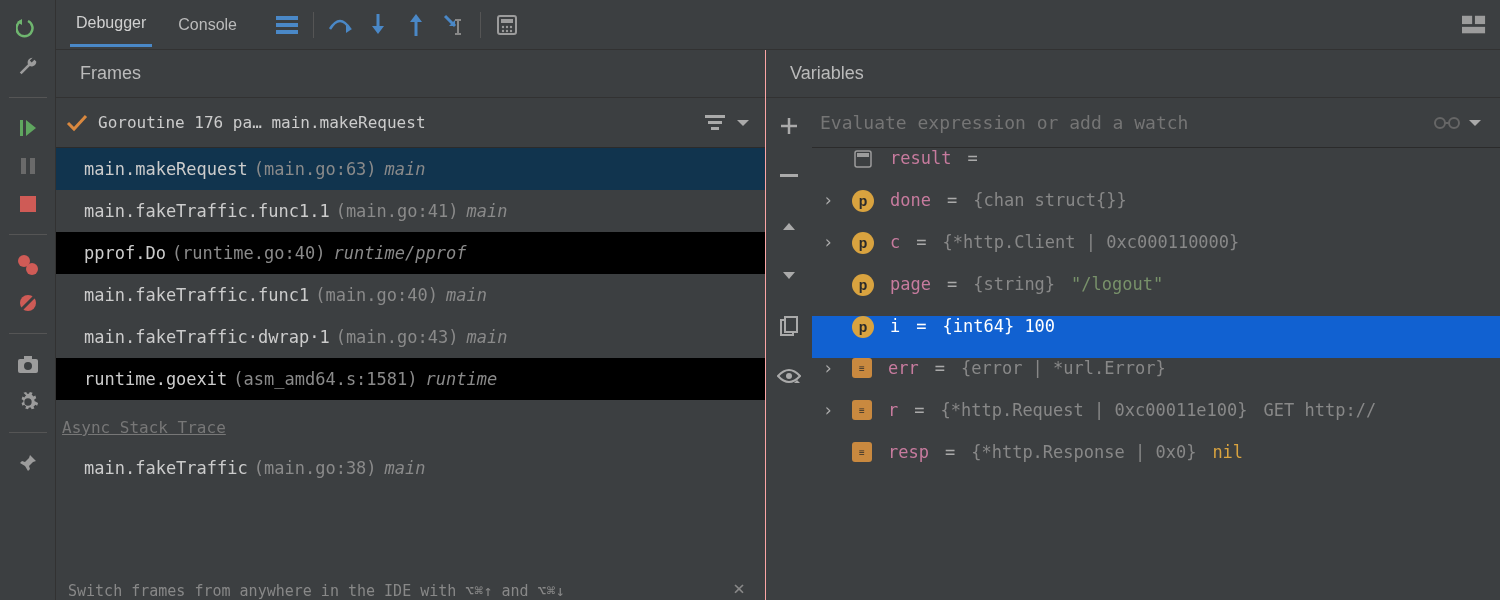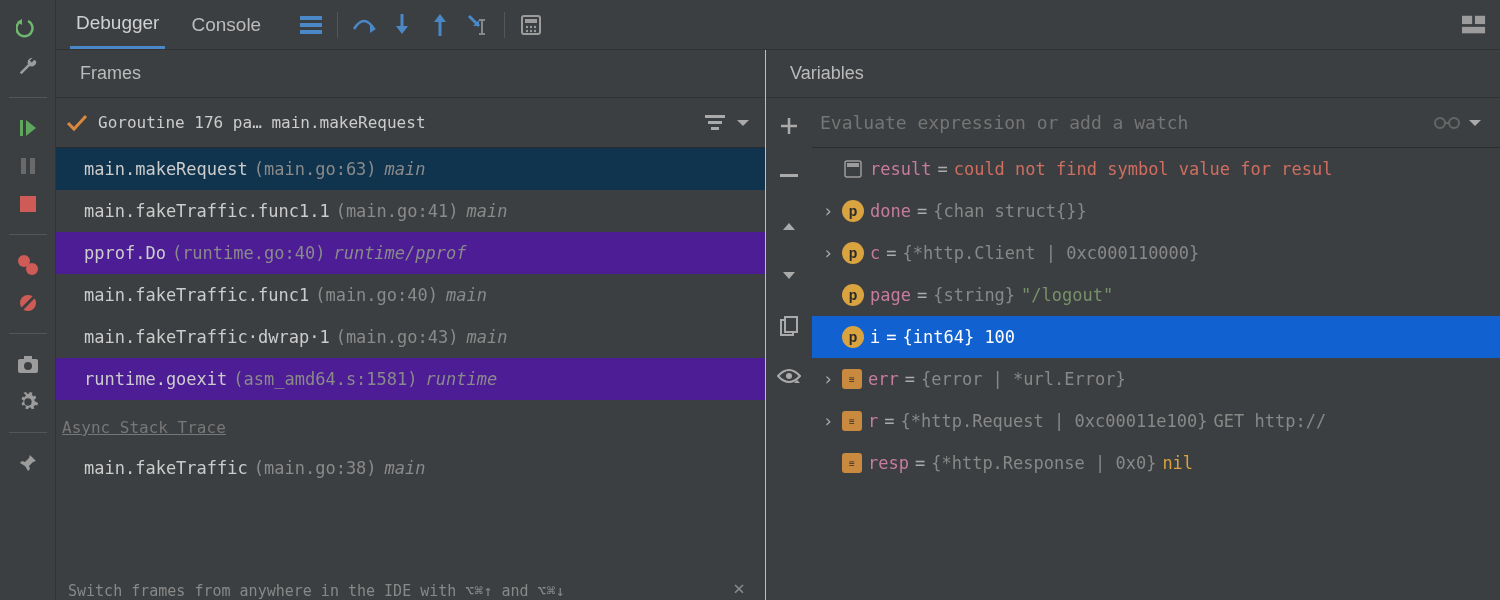--- a/index.html
+++ b/index.html
@@ -28,21 +28,21 @@
 .main { flex:1; display:flex; flex-direction:column; }
 .tabbar {
   height: 50px;
   border-bottom: 1px solid #323232;
   display:flex;
   align-items:center;
   padding-left: 14px;
   gap: 20px;
   background:#3c3f41;
 }
-.tab { color:#bbbbbb; font-family: "Segoe UI", sans-serif; font-size:19px; padding: 12px 6px; cursor:pointer; }
+.tab { color:#bbbbbb; font-family: "Segoe UI", sans-serif; font-size:16px; padding: 12px 6px; cursor:pointer; }
 .tab.active { color:#d0d0d0; border-bottom: 3px solid #4a88c7; }
 .toolbtns { display:flex; align-items:center; gap:14px; margin-left:12px;}
 .tbtn { width:24px; height:24px; display:flex; align-items:center; justify-content:center; cursor:pointer;}
 .vsep { width:1px; height:26px; background:#555; }
 .layout-icon { margin-left:auto; margin-right:14px; }
 .panels { flex:1; display:flex; }
 .left-panel { width: 710px; border-right:1px solid #fca5a5; display:flex; flex-direction:column; }
 .right-panel { flex:1; display:flex; flex-direction:column; }
 .panel-head {
   height:48px; display:flex; align-items:center; padding-left:24px;
@@ -56,33 +56,33 @@
 .goroutine-text { color:#cccccc; flex:1; overflow:hidden; white-space:nowrap; text-overflow:ellipsis;}
 .dropdown-chev { margin-right:14px; }
 .frames-list { flex:1; overflow:hidden; }
 .frame-row {
   height:42px; display:flex; align-items:center; padding-left:28px;
   color:#cccccc; font-size:17px; white-space:nowrap;
 }
 .frame-row .loc { color:#8a8a8a; margin-left:6px;}
 .frame-row .pkg { font-style:italic; color:#8a8a8a; margin-left:8px;}
 .frame-row.selected { background:#11344e; }
-.frame-row.hl { background:#4c1d95; }
+.frame-row.hl { background:#000000; }
 .async-label { padding:18px 0 10px 6px; color:#777;text-decoration:underline;}
 .tip-bar { height:42px; display:flex; align-items:flex-end; padding-left:12px; color:#888; font-size:15px;}
 .tip-x { margin-left:auto; margin-right:20px; color:#888; cursor:pointer; font-size:20px;}
 
 .right-panel-body { display:flex; flex:1; }
 .right-gutter { width:46px; display:flex; flex-direction:column; align-items:center; padding-top:14px; gap:22px;}
 .right-content { flex:1; }
 .eval-bar { height:50px; display:flex; align-items:center; padding-left:8px; border-bottom:1px solid #2b2b2b;}
 .eval-input { flex:1; background:transparent; border:none; color:#888; font-family:inherit; font-size:18px; outline:none;}
 .eval-glasses { margin-right:6px; color:#666;}
 .eval-chev { margin-right:18px;}
-.var-row { height:42px; display:flex; align-items:center; padding-left:8px; font-size:17px; gap:6px;}
+.var-row { height:42px; display:flex; align-items:flex-start; padding-left:8px; font-size:17px; gap:16px;}
 .var-row.selected { background:#1161d1; color:#fff;}
 .var-row .arrow { width:16px; text-align:center; color:#aaa;}
 .var-row .arrow.empty { visibility:hidden;}
 .badge { width:22px; height:22px; border-radius:11px; display:flex; align-items:center; justify-content:center; font-weight:bold; font-size:14px; font-family:sans-serif;}
 .badge.p { background:#d9a33f; color:#2b2b2b;}
 .badge.struct { background:#c9893f; color:#2b2b2b; border-radius:3px; width:20px; height:20px; font-size:10px;}
 .badge.calc { background:transparent; }
 .var-name { color:#c77b9e;}
 .var-row.selected .var-name { color:#fff;}
 .var-eq { color:#aaa;}
@@ -344,21 +344,20 @@
           <div class="var-row">
             <span class="arrow empty">›</span>
             <span class="badge calc">
                 <svg width="18" height="18" viewBox="0 0 18 18">
                   <rect x="1" y="1" width="16" height="16" rx="2" fill="none" stroke="#9c9c9c" stroke-width="1.5"></rect>
                   <rect x="3" y="3" width="12" height="4" fill="#9c9c9c"></rect>
                 </svg>
               </span>
             <span class="var-name">result</span>
             <span class="var-eq">=</span>
-            <span class="var-err">could not find symbol value for resul</span>
           </div>
           <div class="var-row">
             <span class="arrow">›</span>
             <span class="badge p">p</span>
             <span class="var-name">done</span>
             <span class="var-eq">=</span>
             <span class="var-val">{chan struct{}}</span>
           </div>
           <div class="var-row">
             <span class="arrow">›</span>

